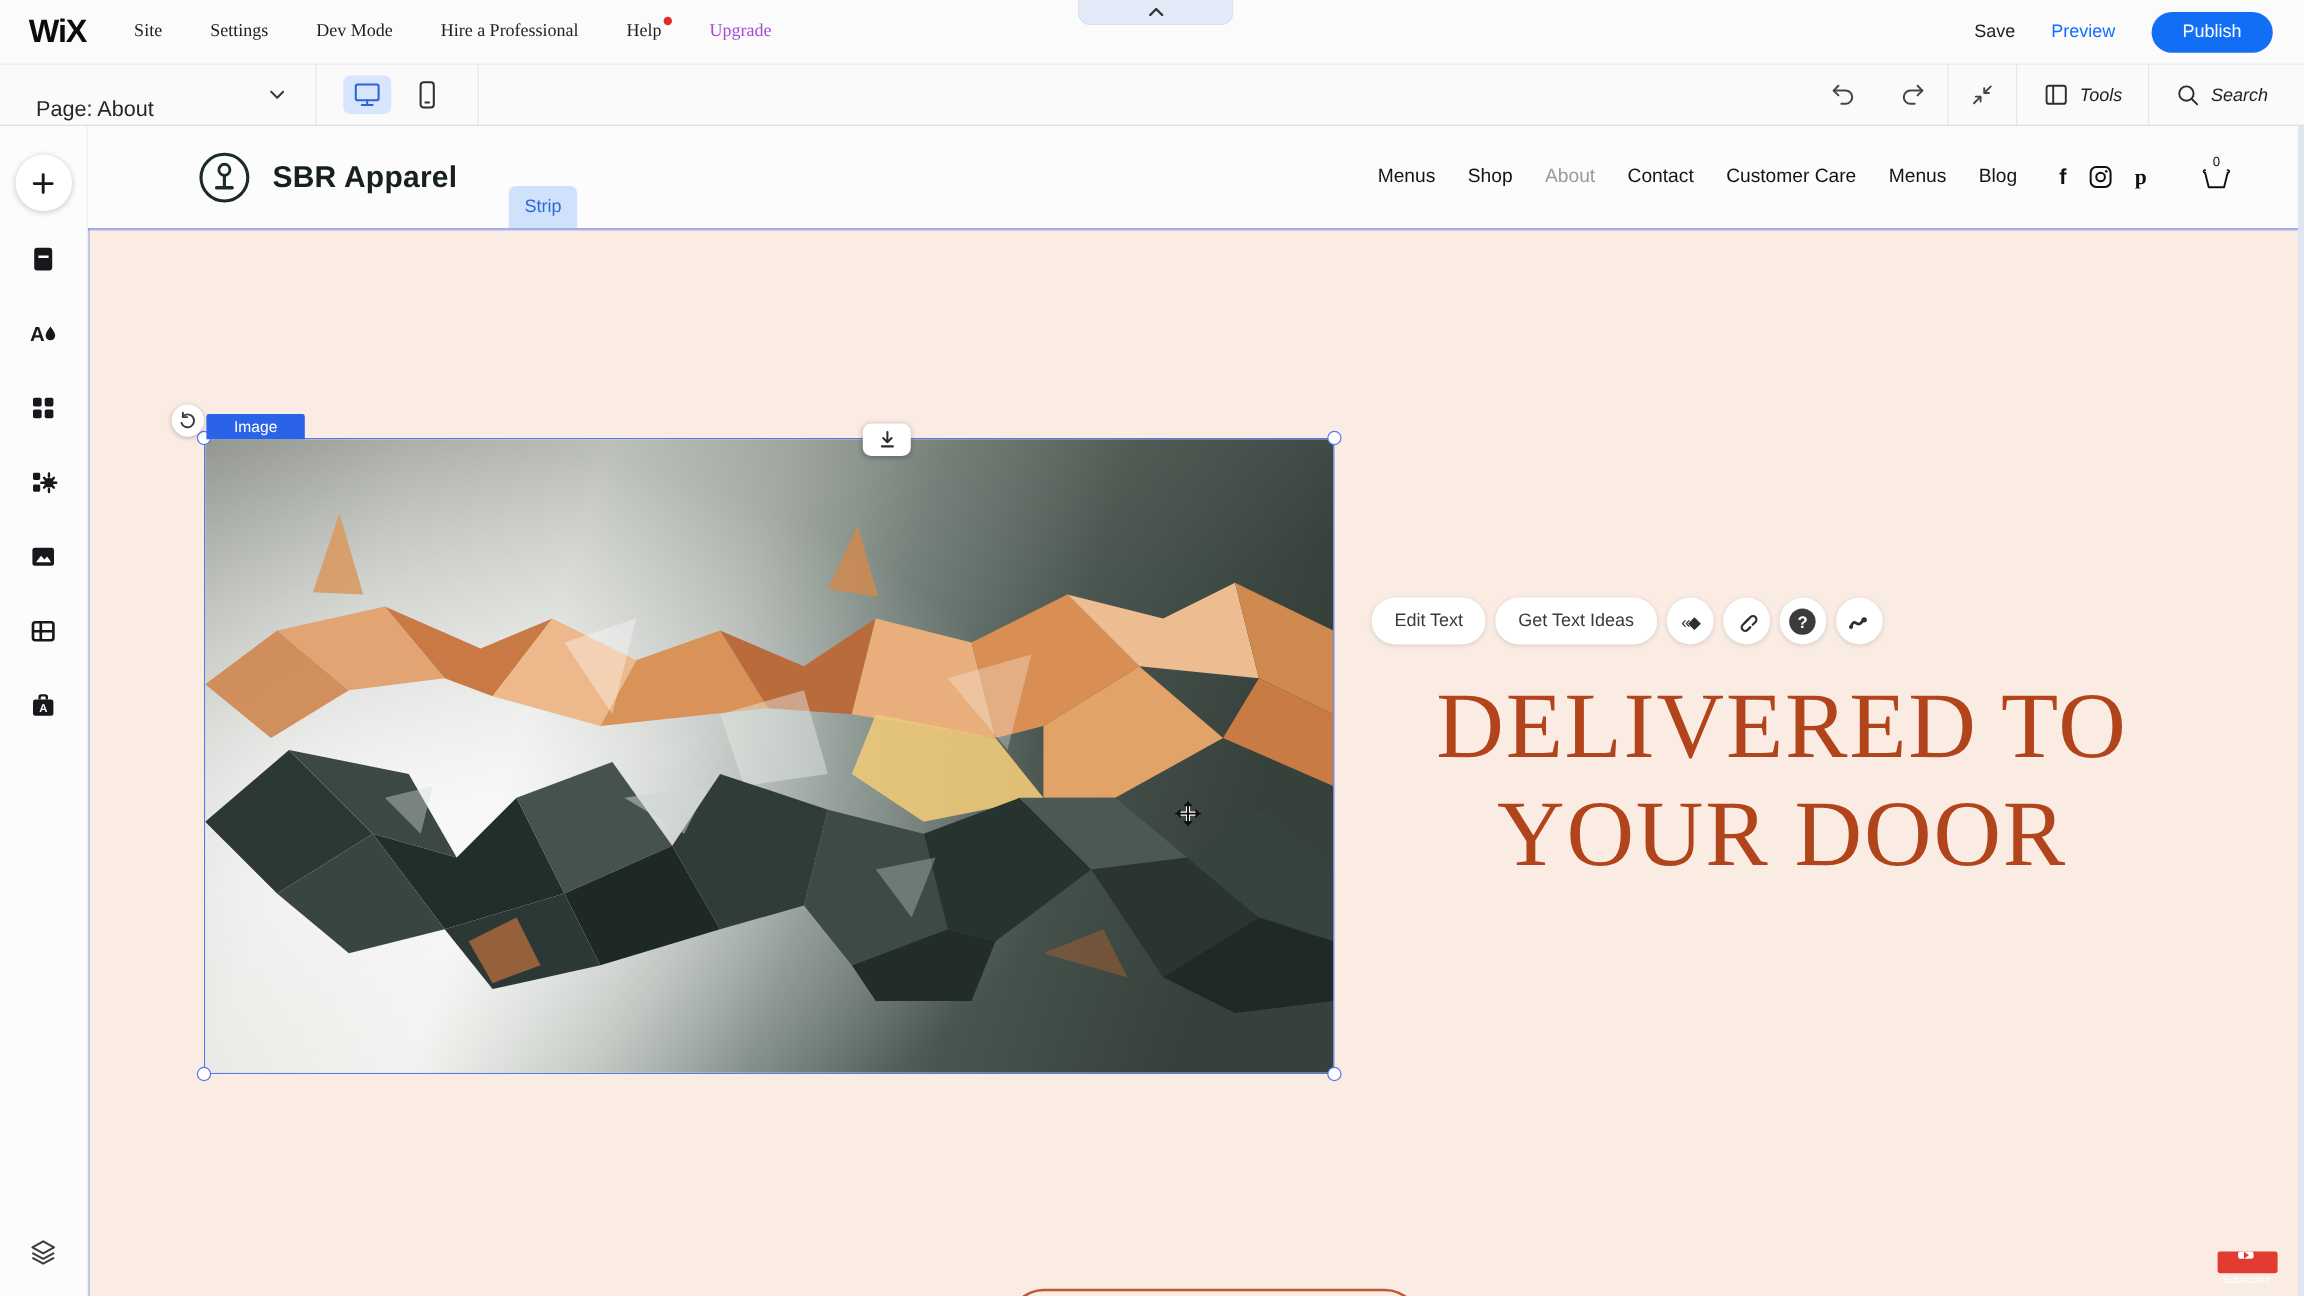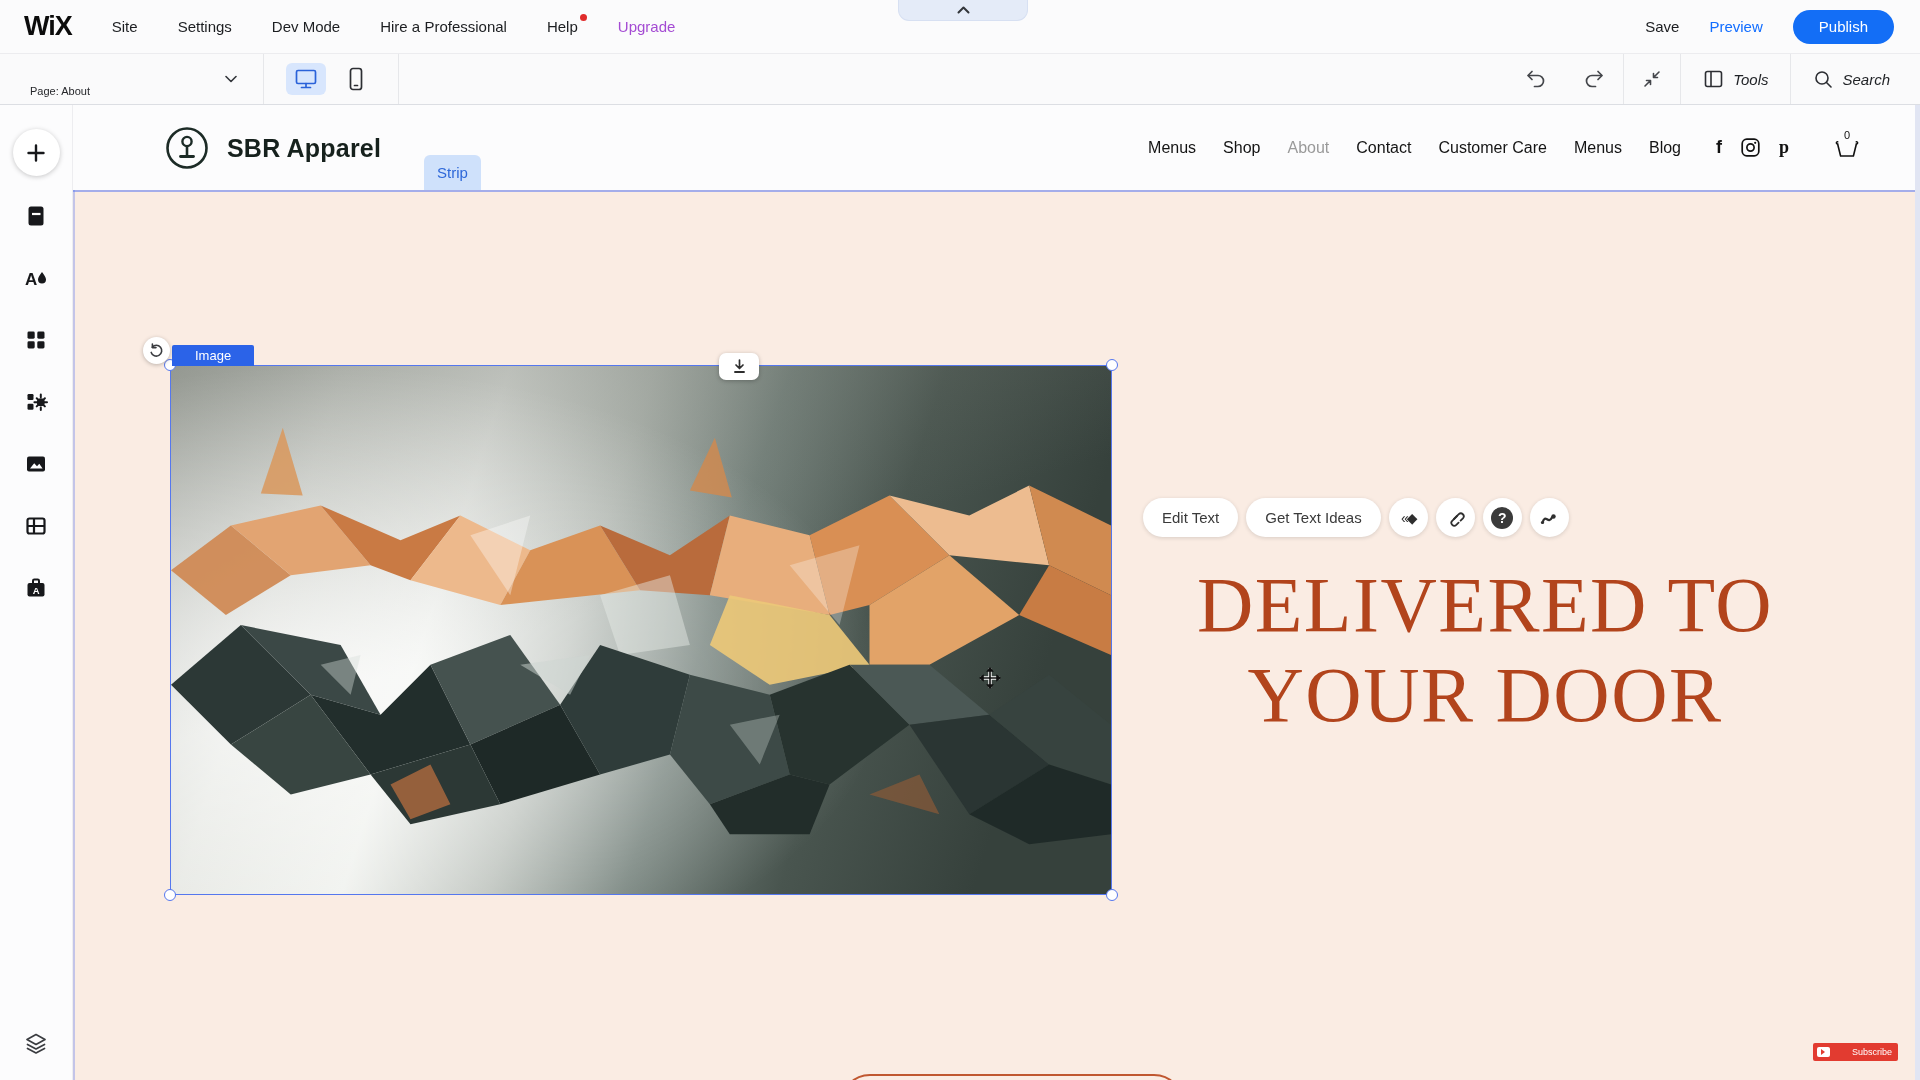--- a/index.html
+++ b/index.html
@@ -4,40 +4,40 @@
 <style>
   * { margin:0; padding:0; box-sizing:border-box; }
   html,body { width:1920px; height:1080px; overflow:hidden; background:#fff;
     font-family:"Liberation Sans", sans-serif; }
 
   
   .topbar { position:absolute; left:0; top:0; width:1920px; height:53px;
     background:#fbfbfc; display:flex; align-items:center; padding:0 26px 0 24px; z-index:20; }
   .wix-logo { font-weight:800; font-size:27px; letter-spacing:-1px; color:#0c0c0c; margin-right:40px; }
   .menu { display:flex; align-items:center; gap:40px; }
-  .menu-item { font-size:15px; color:#1c1e21; cursor:pointer; position:relative; }
+  .menu-item { font-size:15px; color:#1c1e21; cursor:pointer; position:relative;font-family:Liberation Serif, serif; }
   .menu-item.upgrade { color:#a44bd3; }
   .help-dot { position:absolute; top:-4px; right:-9px; width:7px; height:7px; border-radius:50%; background:#e02b2b; }
   .topbar-right { margin-left:auto; display:flex; align-items:center; gap:30px; }
   .save-label { font-size:15px; color:#1b1d20; cursor:pointer; }
   .preview-label { font-size:15px; color:#116dff; cursor:pointer; }
   .publish-btn { background:#136ef6; color:#fff; font-size:15px; border:none; border-radius:18px;
     height:34px; padding:0 26px; cursor:pointer; }
 
   
   .collapse-tab { position:absolute; left:898px; top:0; width:130px; height:21px; background:#e4ebf8;
     border:1px solid #d7e0f2; border-top:none; border-radius:0 0 11px 11px; z-index:30;
     display:flex; align-items:center; justify-content:center; cursor:pointer; }
 
   
   .toolbar { position:absolute; left:0; top:53px; width:1920px; height:52px; background:#fafafb;
     border-top:1px solid #ececef; border-bottom:1px solid #dcdee3; display:flex; align-items:stretch; z-index:20; }
   .page-select { display:flex; align-items:center; width:263px; padding:0 26px 0 30px;
     justify-content:space-between; cursor:pointer; }
-  .page-select-text { font-size:11px; color:#26272b;margin-top:24px; }
+  .page-select-text { font-size:18px; color:#26272b;margin-top:24px; }
   .vsep { width:1px; background:#e6e7ea; height:100%; }
   .device-group { display:flex; align-items:center; gap:10px; padding:0 22px; }
   .device-btn { width:40px; height:32px; border-radius:6px; display:flex; align-items:center;
     justify-content:center; cursor:pointer; }
   .device-btn.active { background:#d8e6fd; }
   .toolbar-right { margin-left:auto; display:flex; align-items:center; height:100%; }
   .tb-icon-btn { padding:0 18px; display:flex; align-items:center; height:100%; cursor:pointer; }
   .tb-group { display:flex; align-items:center; gap:9px; padding:0 22px; height:100%; cursor:pointer; }
   .tb-label { font-size:15px; color:#1f2125;font-style:italic; }
 
@@ -105,21 +105,21 @@
   .headline { position:absolute; left:1062px; top:455px; width:700px; text-align:center;
     font-family:"Liberation Serif","DejaVu Serif",serif; font-size:78px; line-height:90px;
     color:#b2441c; letter-spacing:1.5px; }
 
   
   .cta-button { position:absolute; left:767px; top:969px; width:344px; height:60px; border-radius:30px;
     border:2px solid #c05730; background:transparent; cursor:pointer; }
 
   
   .subscribe-badge { position:absolute; right:22px; bottom:19px; height:18px; background:#e23b30;
-    border-radius:2px; display:flex; align-items:center; gap:22px; padding:0 6px 0 4px; z-index:40; cursor:pointer; }
+    border-radius:2px; display:flex; align-items:center; gap:12px; padding:0 6px 0 4px; z-index:40; cursor:pointer;flex-direction:column; }
   .play-box { width:13px; height:10px; background:#fff; border-radius:2px; display:flex; align-items:center;
     justify-content:center; }
   .play-tri { width:0; height:0; border-left:4px solid #e23b30; border-top:3px solid transparent;
     border-bottom:3px solid transparent; }
   .subscribe-label { color:#fff; font-size:9px; }
 
   svg { display:block; }
 </style>
 </head>
 <body>

